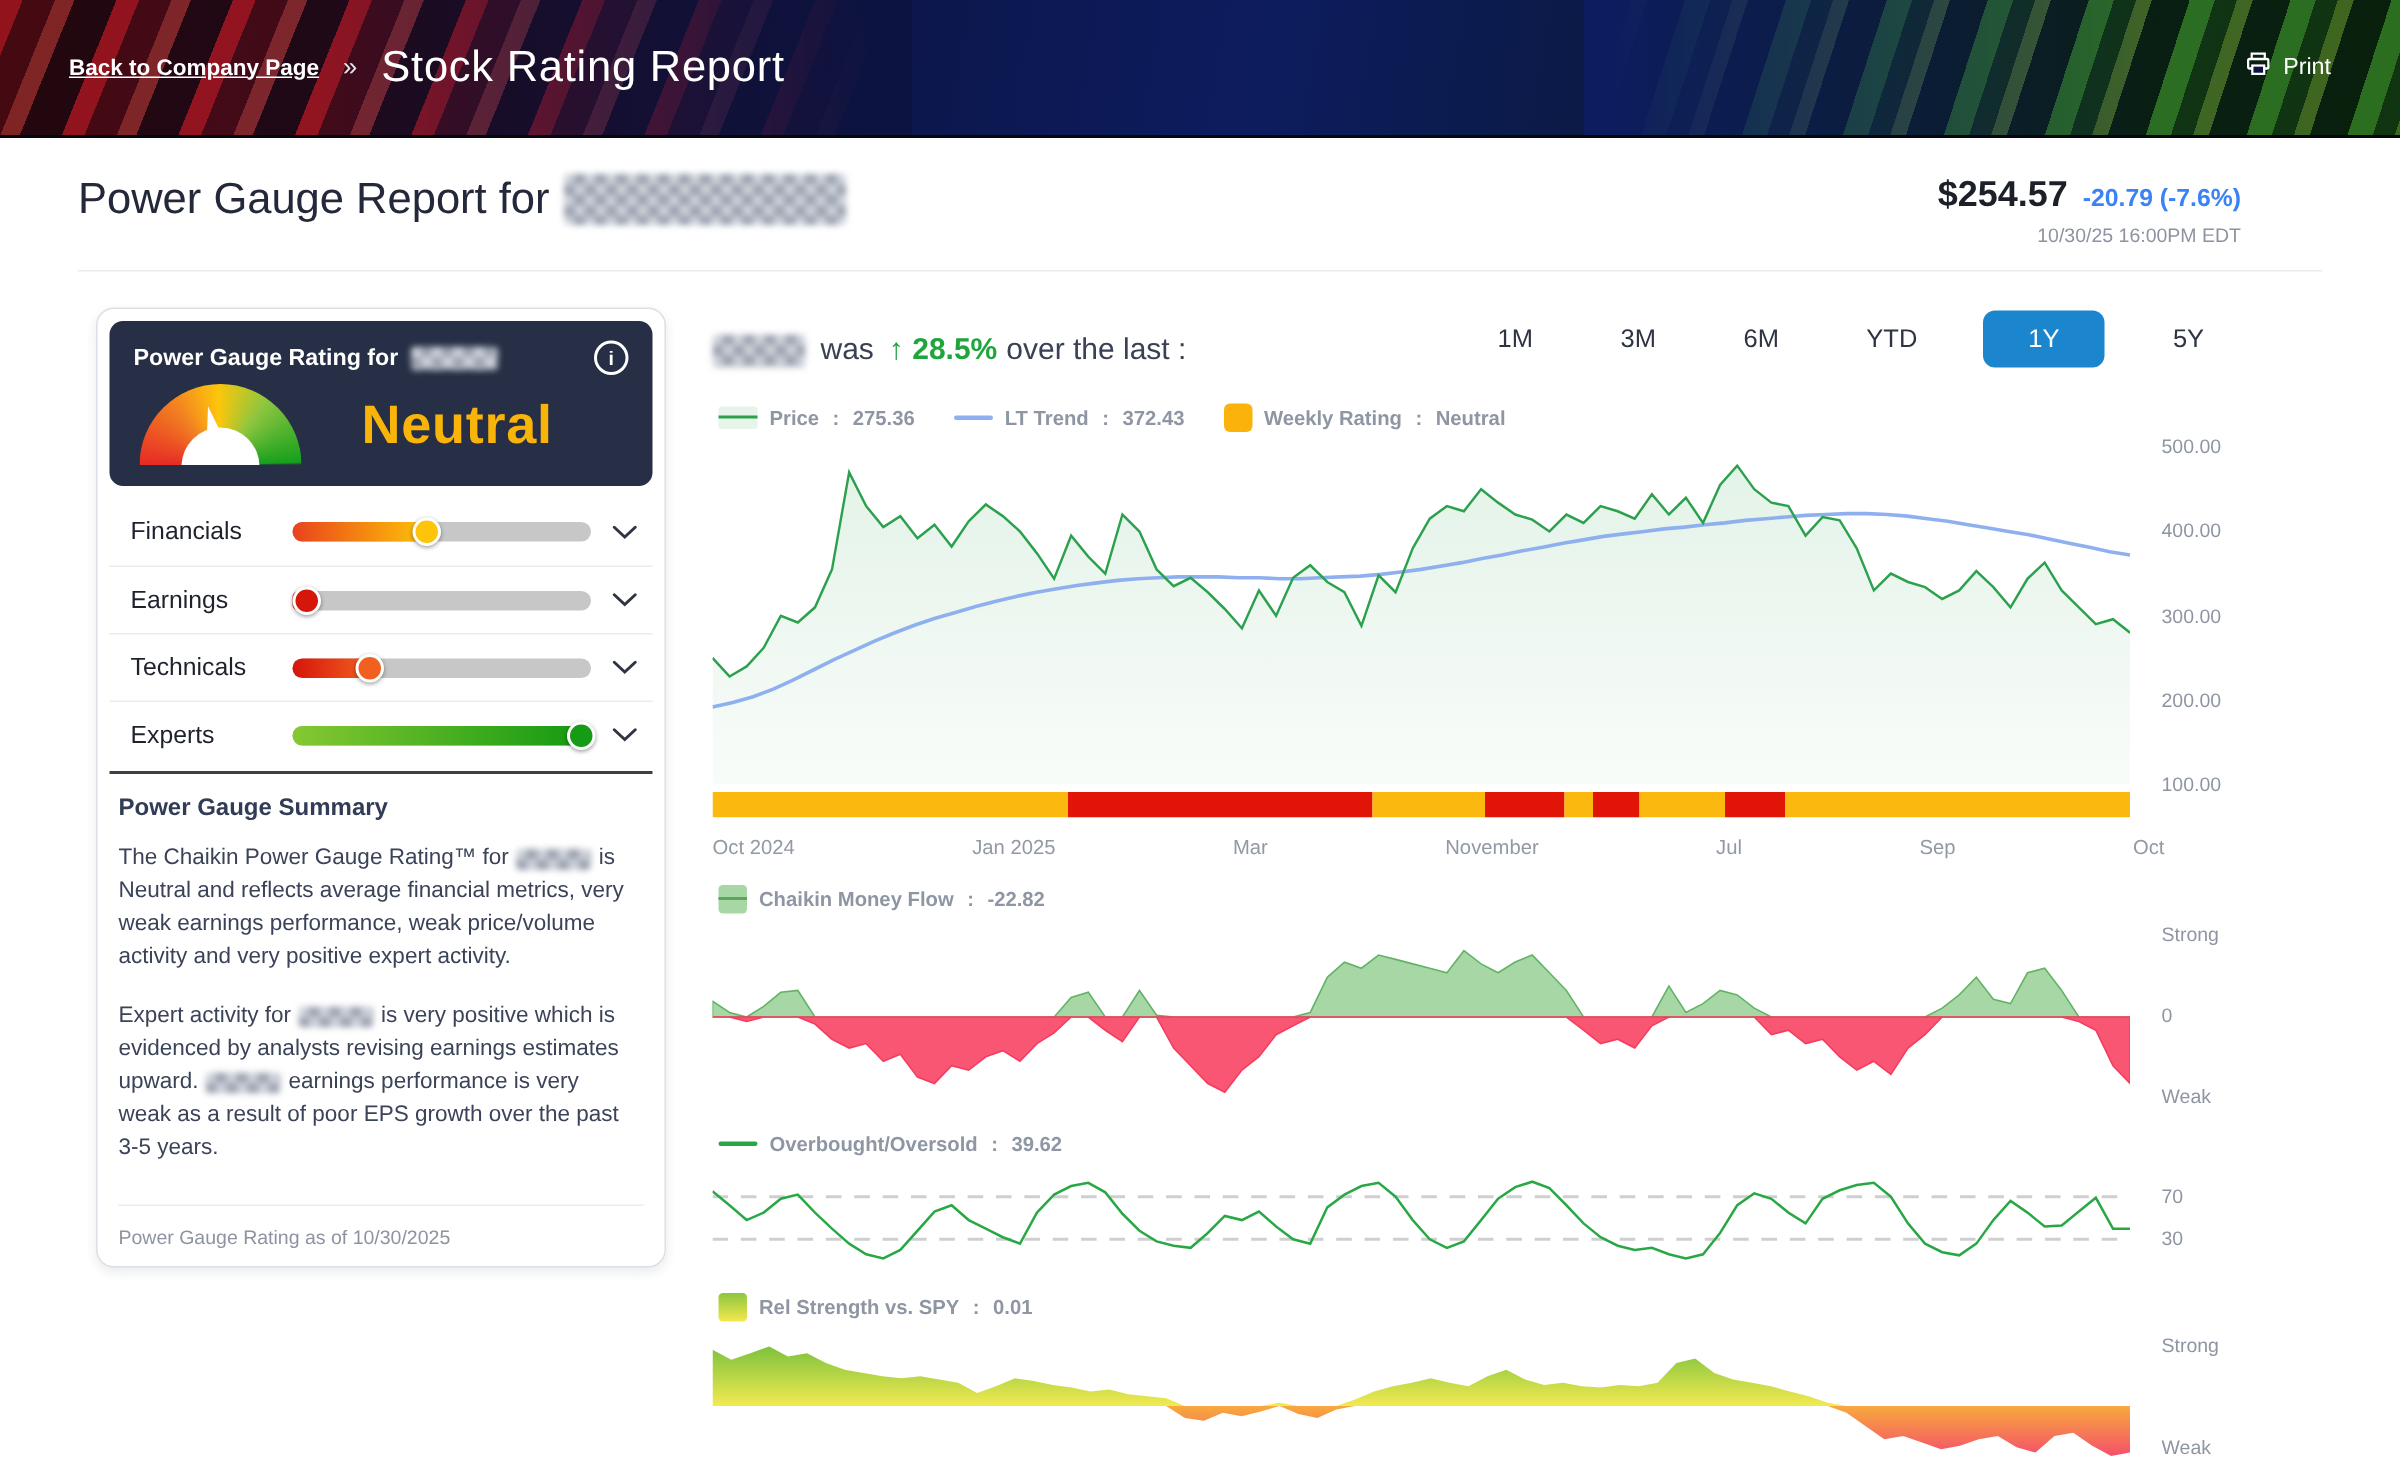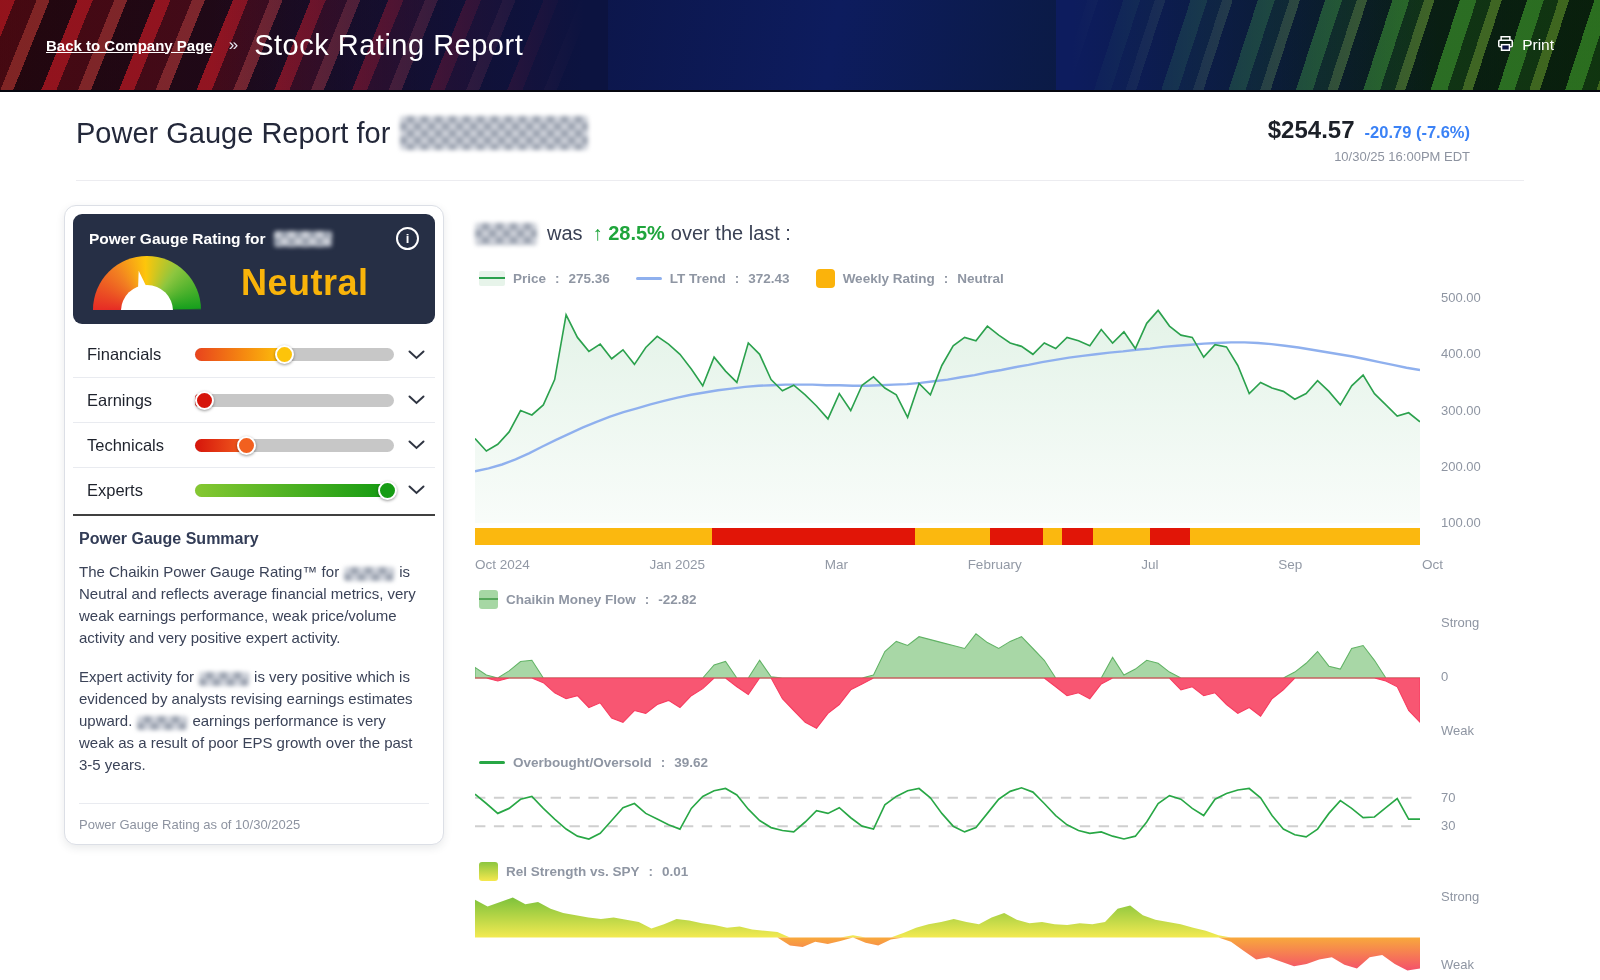--- a/index.html
+++ b/index.html
@@ -23,21 +23,21 @@
   .banner-inner { position:relative; z-index:2; display:flex; align-items:center; height:100%;
     padding:0 46px; color:#fff; }
   .back-link { color:#fff; font-size:15px; font-weight:700; text-decoration:underline; cursor:pointer; }
   .crumb-sep { margin:0 16px; font-size:17px; color:#e8e8f2; }
   .banner-title { font-size:29px; font-weight:500; letter-spacing:.5px; }
   .print-btn { margin-left:auto; display:flex; align-items:center; gap:7px; background:none; border:none;
     color:#fff; font-size:15.5px; font-family:inherit; cursor:pointer; }
 
   
   .title-row { display:flex; justify-content:space-between; align-items:flex-start;
-    margin:0 76px; padding:24px 54px 16px 0; border-bottom:1px solid #ececf0; }
+    margin:0 52px; padding:24px 54px 16px 0; border-bottom:1px solid #ececf0; }
   .page-title { font-size:29px; font-weight:500; color:#23283a; display:flex; align-items:center; gap:10px; }
   .price-block { text-align:right; }
   .price-line { display:flex; align-items:baseline; gap:10px; justify-content:flex-end; }
   .price-val { font-size:24px; font-weight:600; color:#1c2028; }
   .price-chg { font-size:16.5px; font-weight:700; color:#3b82f6; }
   .price-time { margin-top:5px; font-size:13px; color:#8d93a0; }
 
   
   .blur { display:inline-block; border-radius:3px; filter:blur(2.2px);
     background:repeating-conic-gradient(#9aa1af 0% 25%, #cdd1d9 0% 50%) 0 0/14px 14px; vertical-align:middle; }
@@ -239,20 +239,28 @@
 
   <section class="right-col">
 
     <div class="perf-row">
       <span class="blur perfc"></span>
       <span class="perf-text">
         <span>was</span>
         <span class="pct-up"><span>↑</span> <b>28.5%</b></span>
         <span>over the last :</span>
       </span>
+      <div class="ranges" id="ranges">
+          <button class="range-btn">1M</button>
+          <button class="range-btn">3M</button>
+          <button class="range-btn">6M</button>
+          <button class="range-btn">YTD</button>
+          <button class="range-btn sel">1Y</button>
+          <button class="range-btn">5Y</button>
+        </div>
     </div>
 
     <div class="legend-row">
       <span class="legend-item">
         <span class="sw-price"></span>
         <span>Price</span>
           <span class="sep">:</span>
           <span>275.36</span>
       </span>
       <span class="legend-item">
@@ -298,21 +306,21 @@
         <div class="wr-seg" style="width: 2%; background: rgb(251, 184, 15);"></div>
         <div class="wr-seg" style="width: 3.3%; background: rgb(225, 21, 7);"></div>
         <div class="wr-seg" style="width: 6%; background: rgb(251, 184, 15);"></div>
         <div class="wr-seg" style="width: 4.3%; background: rgb(225, 21, 7);"></div>
         <div class="wr-seg" style="width: 24.3%; background: rgb(251, 184, 15);"></div>
       </div>
     <div class="xticks" id="xticks1">
         <span>Oct 2024</span>
         <span>Jan 2025</span>
         <span>Mar</span>
-        <span>February</span>
+        <span>November</span>
         <span>Jul</span>
         <span>Sep</span>
         <span>Oct</span>
       </div>
 
     <div class="legend-row sec-legend">
       <span class="legend-item">
         <span class="sw-mf"></span>
         <span>Chaikin Money Flow</span>
           <span class="sep">:</span>

